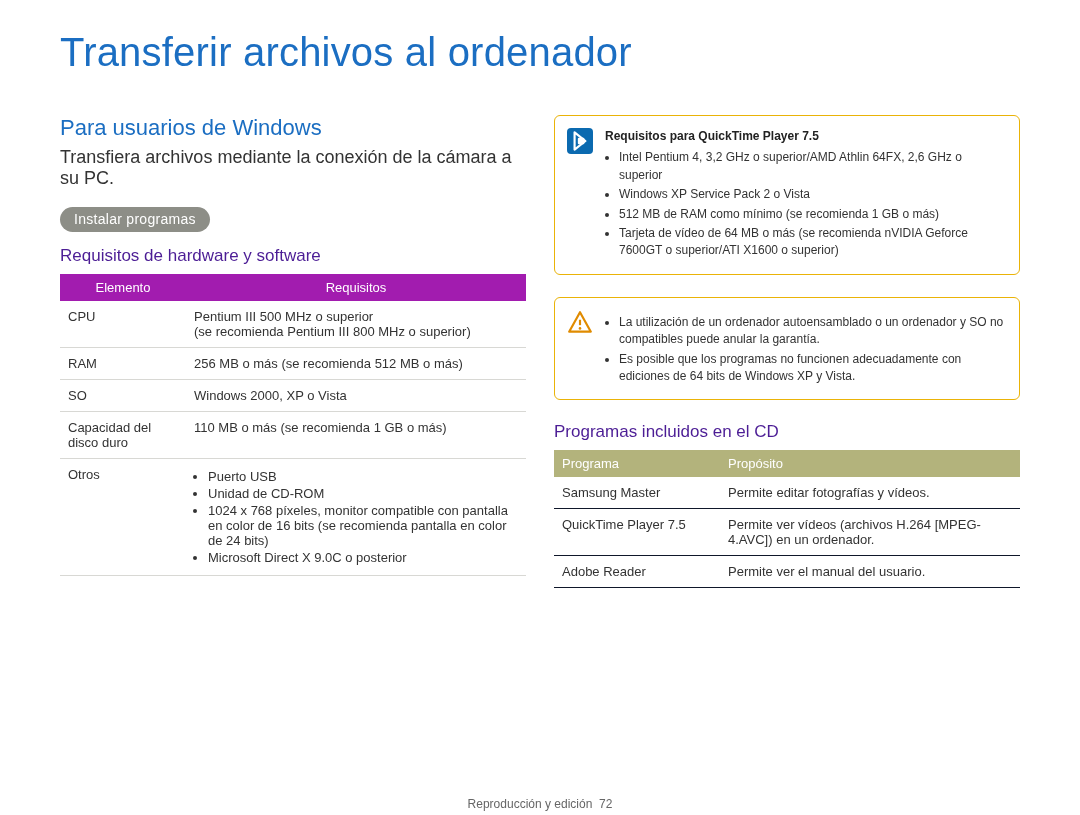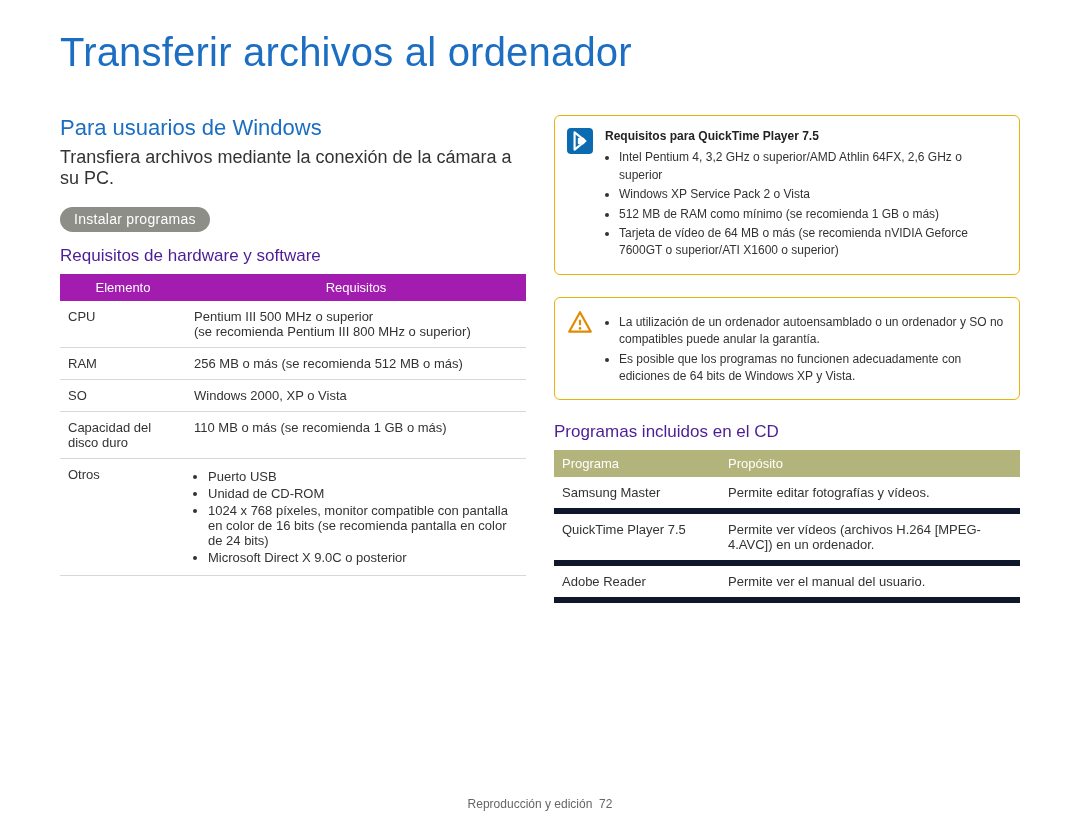--- a/index.html
+++ b/index.html
@@ -106,21 +106,21 @@
     color:#333;
   }
   table.prog thead th{
     background:#b3b37c;
     color:#fff;
     font-weight:400;
     text-align:left;
     padding:6px 8px;
   }
   table.prog td{
-    border-bottom:6px solid #0f172a;
+    border-bottom:1px solid #0f172a;
     padding:8px 8px;
     vertical-align:top;
   }
   table.prog td:first-child{width:150px;}
   .footer{
     position:absolute;
     bottom:4px;left:0;right:0;
     text-align:center;
     font-size:12px;
     color:#666;

